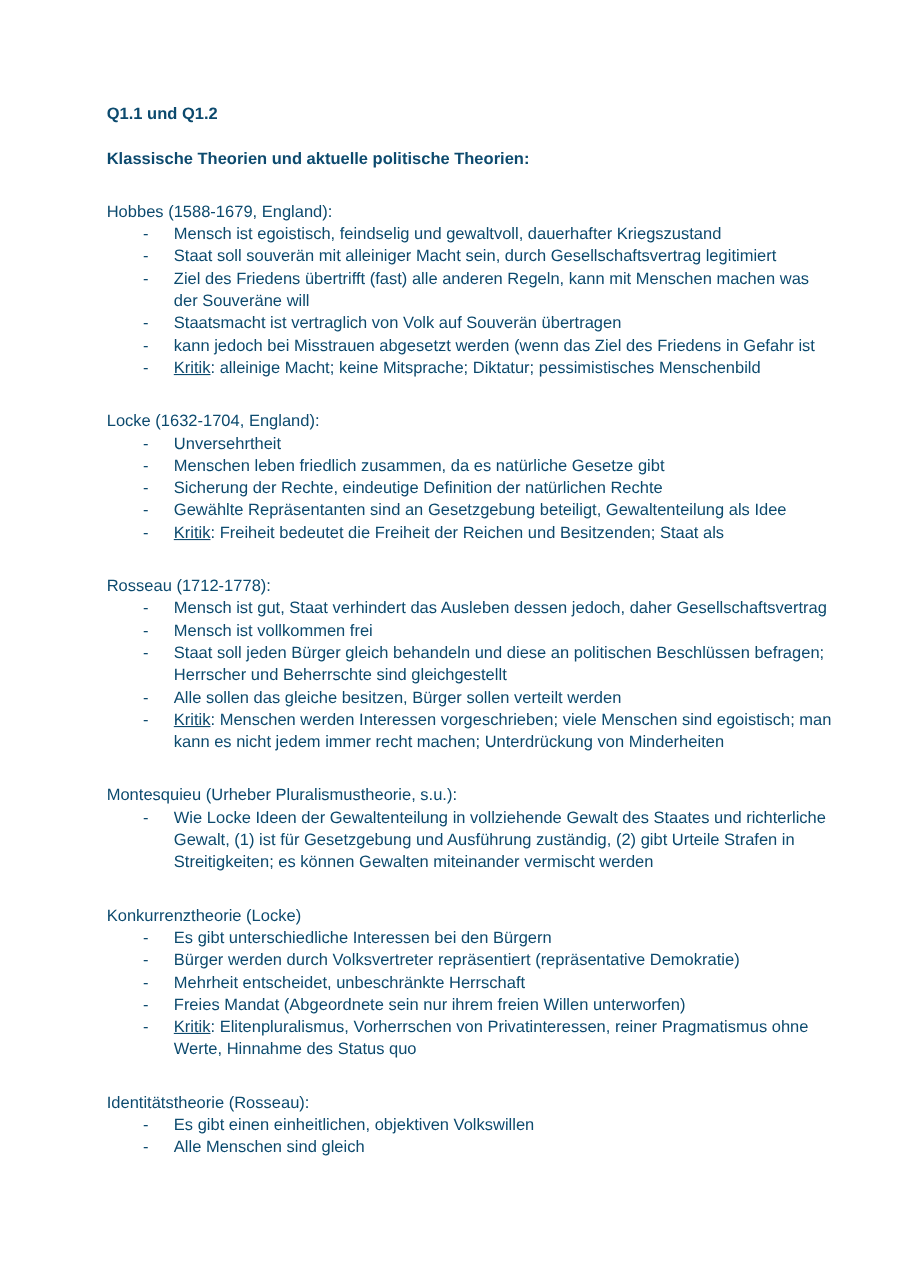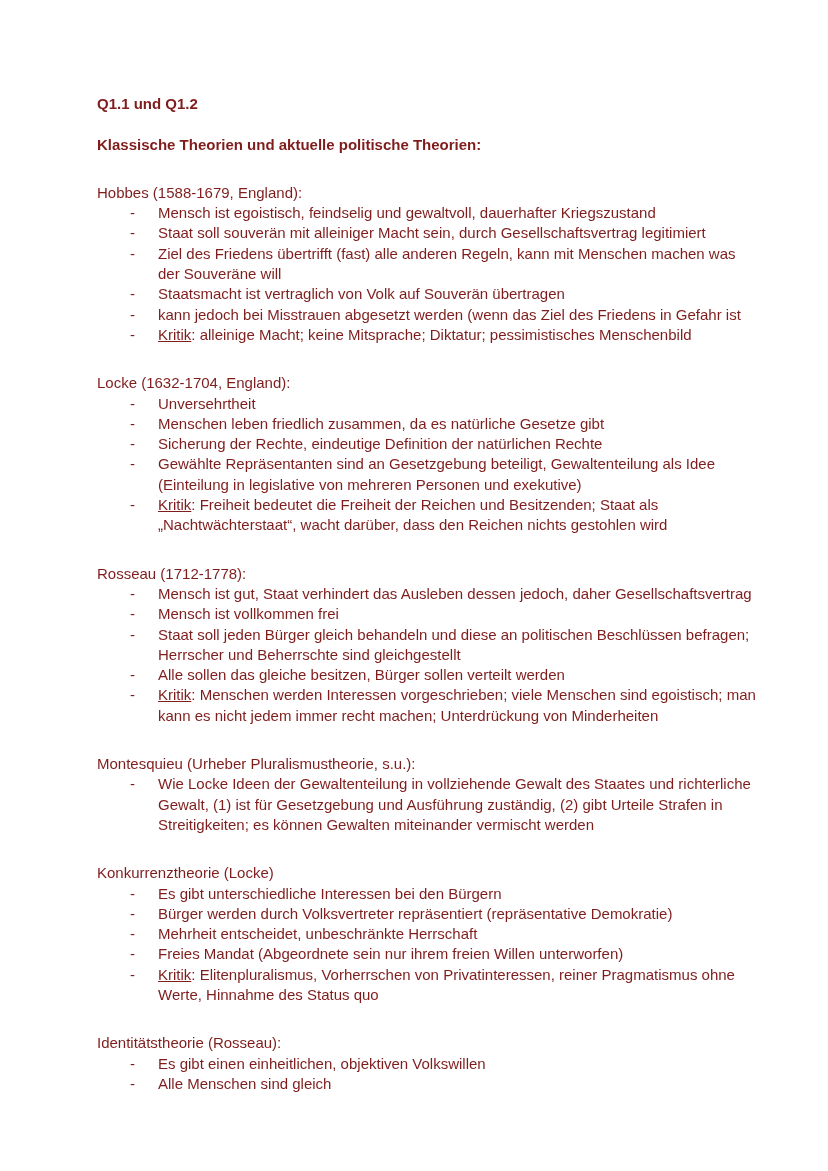--- a/index.html
+++ b/index.html
@@ -9,21 +9,21 @@
   }
   .page {
     position: relative;
     width: 828px;
     height: 1171px;
     background: #ffffff;
     overflow: hidden;
     font-family: "Liberation Sans", "DejaVu Sans", sans-serif;
     font-size: 15px;
     line-height: 20.3px;
-    color: #7f1d1d;
+    color: #0c4a6e;
     border-radius: 18px;
   }
   .content {
     position: absolute;
     top: 94px;
     left: 97px;
     width: 662px;
   }
   .doc-title-line {
     font-weight: bold;
@@ -132,28 +132,26 @@
             <li class="bullet">
               <span class="dash">-</span>
               <span class="btext">
                 <div class="bline">Sicherung der Rechte, eindeutige Definition der natürlichen Rechte</div>
               </span>
             </li>
             <li class="bullet">
               <span class="dash">-</span>
               <span class="btext">
                 <div class="bline">Gewählte Repräsentanten sind an Gesetzgebung beteiligt, Gewaltenteilung als Idee</div>
-                <div class="bline">(Einteilung in legislative von mehreren Personen und exekutive)</div>
               </span>
             </li>
             <li class="bullet">
               <span class="dash">-</span>
               <span class="btext">
                 <div class="bline"><span class="u">Kritik</span>: Freiheit bedeutet die Freiheit der Reichen und Besitzenden; Staat als</div>
-                <div class="bline">„Nachtwächterstaat“, wacht darüber, dass den Reichen nichts gestohlen wird</div>
               </span>
             </li>
           </ul>
         </section>
         <section class="section">
           <div class="section-title">Rosseau (1712-1778):</div>
           <ul class="bullets">
             <li class="bullet">
               <span class="dash">-</span>
               <span class="btext">

